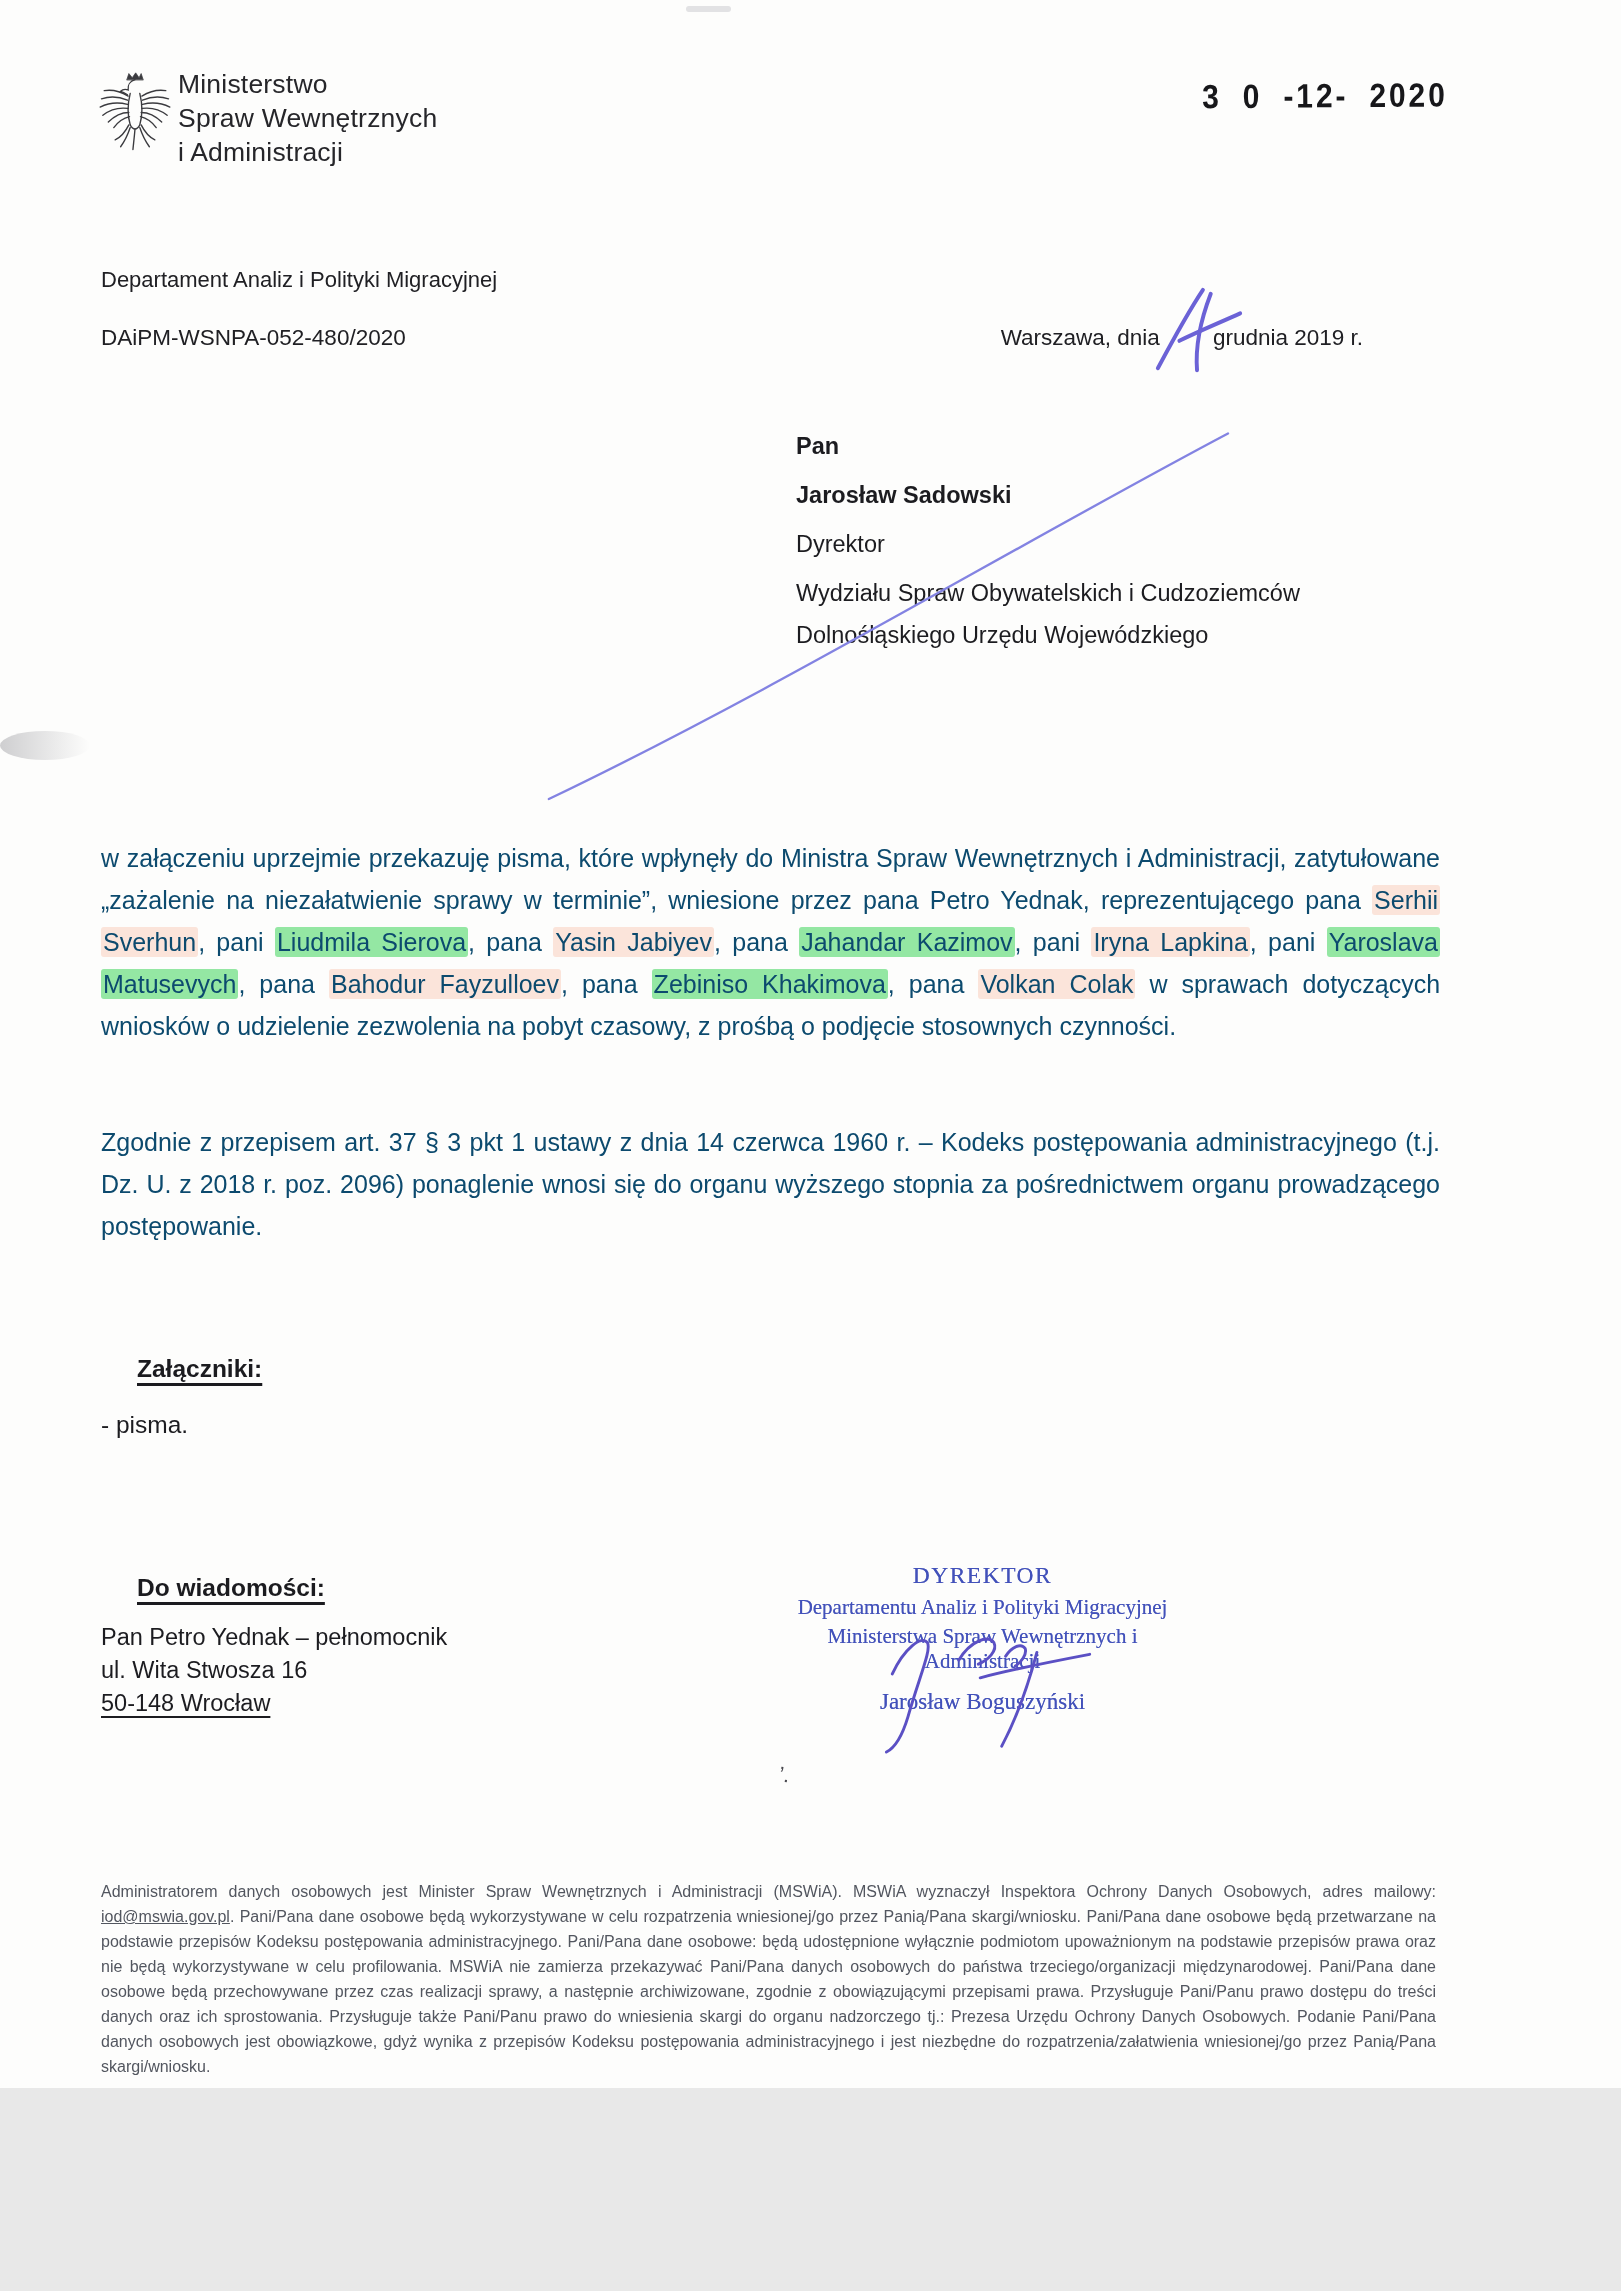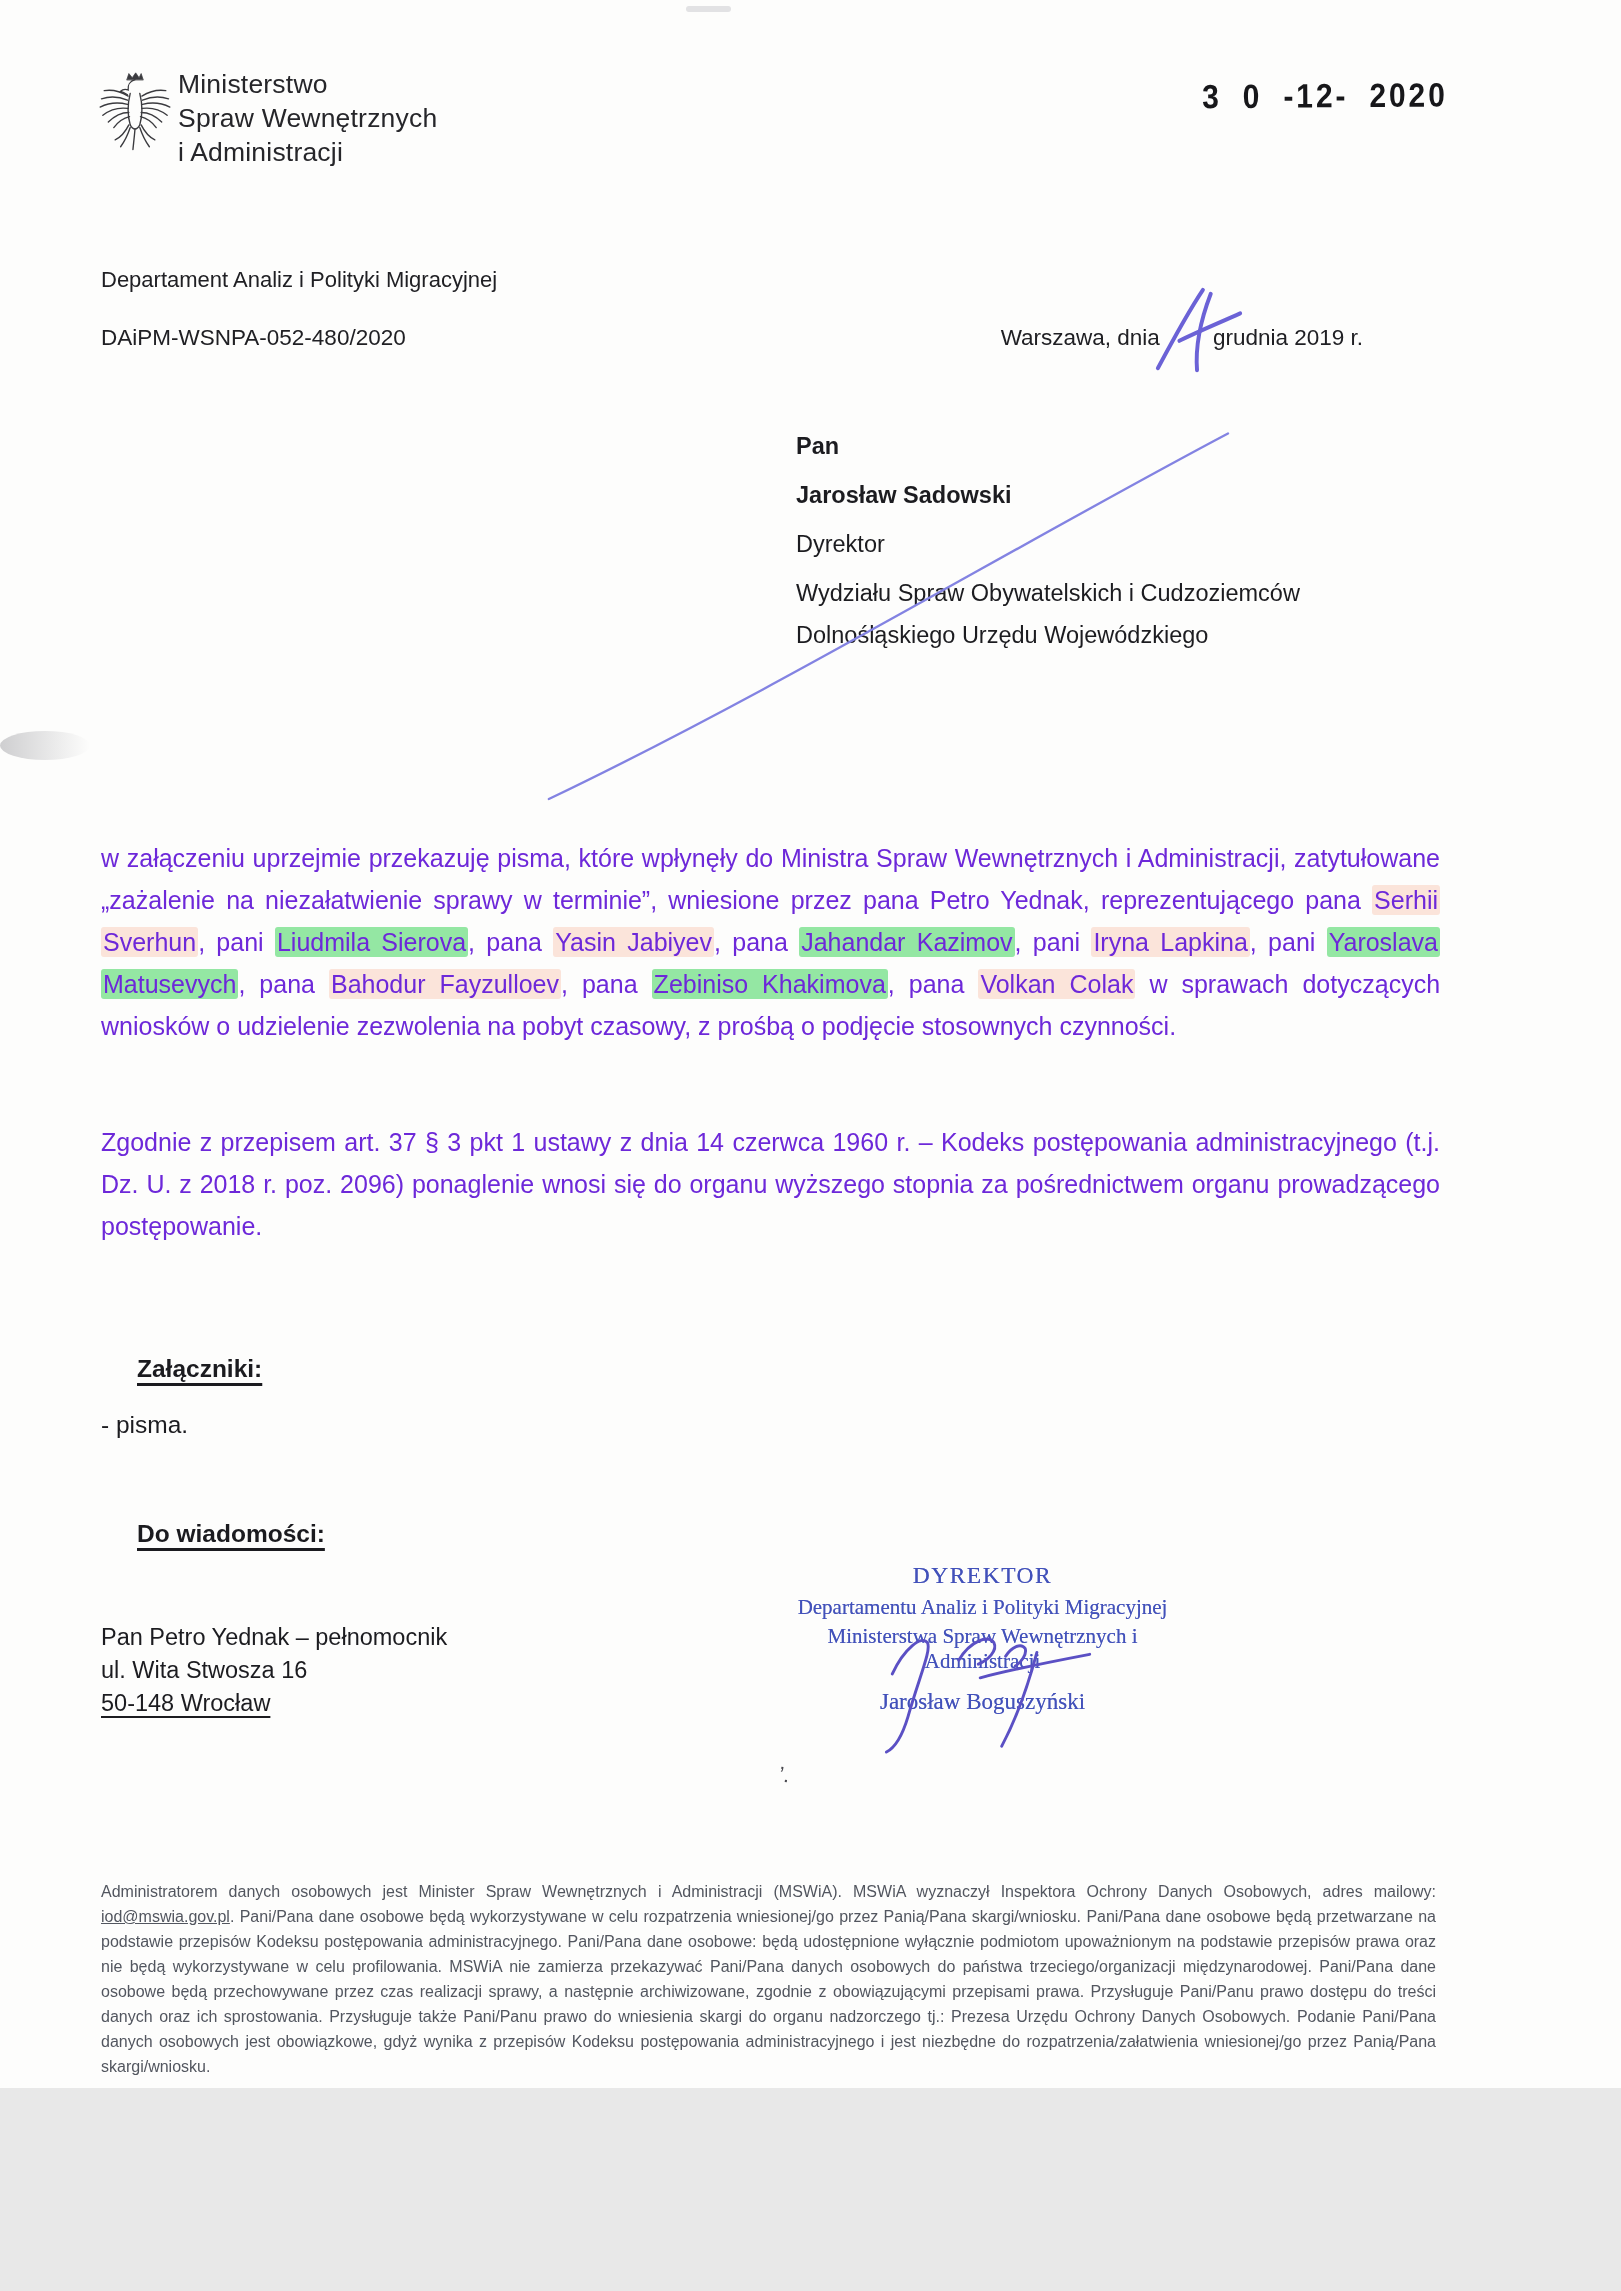--- a/index.html
+++ b/index.html
@@ -26,31 +26,31 @@
   .place-date{position:relative;white-space:nowrap;}
   .day-gap{display:inline-block;width:53px;}
   .hand-day{position:absolute;left:149px;top:-43px;width:98px;height:102px;pointer-events:none;}
   
   .addressee{position:absolute;left:796px;top:433px;font-size:23.5px;line-height:27.4px;color:#1c1c20;}
   .addressee .line{margin-bottom:21.6px;}
   .addressee .line.tight{margin-bottom:14.7px;margin-top:8px;}
   .addressee .b{font-weight:700;}
   .strike-svg{position:absolute;left:0;top:0;width:1621px;height:2292px;pointer-events:none;}
   
-  .para{position:absolute;left:101px;width:1339px;font-size:25px;line-height:42px;text-align:justify;color:#6d28d9;}
+  .para{position:absolute;left:101px;width:1339px;font-size:25px;line-height:42px;text-align:justify;color:#0c4a6e;}
   .para1{top:812px;}
   .para2{top:1096px;}
   .hl{border-radius:2.9px;padding:1px 2px;box-decoration-break:clone;-webkit-box-decoration-break:clone;}
   .hl-green{background:#94e7a3;}
   .hl-pink{background:#fbe4da;}
   
   .heading{font-weight:700;font-size:24.5px;color:#1b1b1f;text-decoration:underline;text-decoration-thickness:2.5px;text-underline-offset:5.9px;margin-left:36px;}
   .attach-head{position:absolute;left:101px;top:1355px;}
   .attach-item{position:absolute;left:101px;top:1411px;font-size:24.5px;color:#1c1c20;}
-  .cc-head{position:absolute;left:101px;top:1520px;}
+  .cc-head{position:absolute;left:101px;top:1574px;}
   .cc-lines{position:absolute;left:101px;top:1621px;font-size:23.5px;line-height:33px;color:#1c1c20;}
   .cc-lines .u3{text-decoration:underline;text-decoration-thickness:2px;text-underline-offset:4.9px;}
   
   .stamp{
     position:absolute;left:772px;top:1562px;width:421px;
     text-align:center;font-family:"Liberation Serif", serif;
     color:#4251ba;text-shadow:0 0 0.6px rgba(66,81,186,.7);
   }
   .stamp .s1{font-size:23.5px;letter-spacing:1.5px;}
   .stamp .s2{font-size:21px;margin-top:5.9px;}

